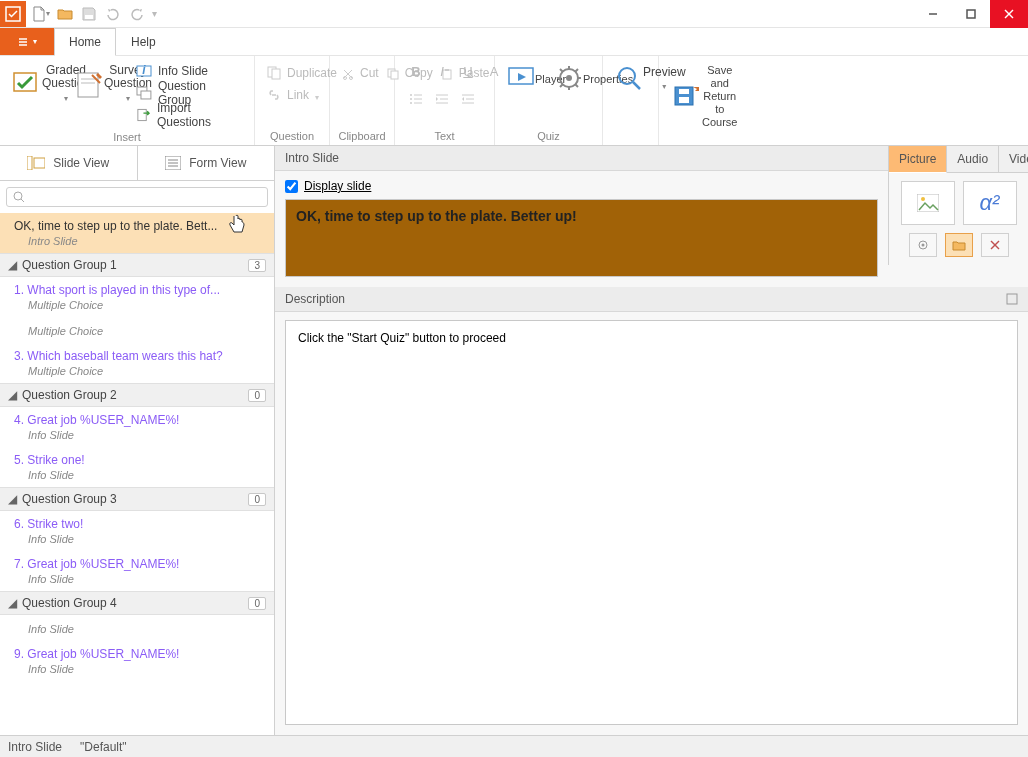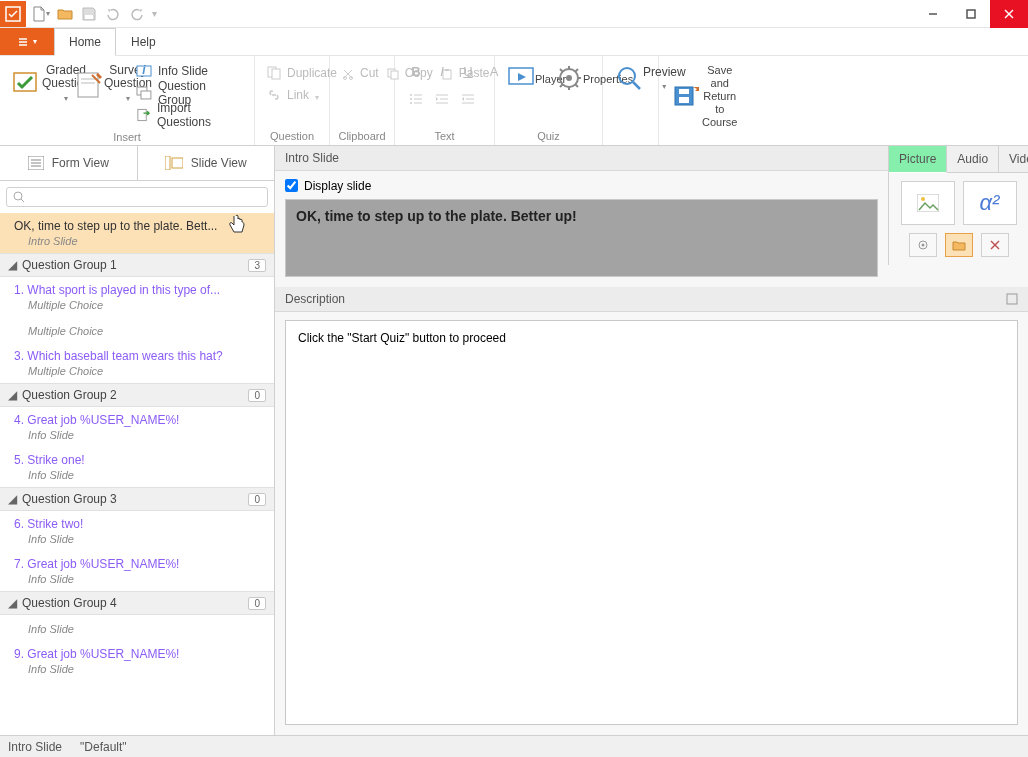--- a/index.html
+++ b/index.html
@@ -66,30 +66,30 @@
 .question-item .q-title { color: #8b5cf6; white-space: nowrap; overflow: hidden; text-overflow: ellipsis; }
 .question-item .q-sub { color: #888; font-style: italic; font-size: 11px; padding-left: 14px; margin-top: 2px; }
 
 
 .right-pane { flex: 1; display: flex; flex-direction: column; background: #f7f7f7; }
 .section-header { background: #ececec; border-bottom: 1px solid #d8d8d8; padding: 5px 10px; color: #555; display: flex; align-items: center; }
 .section-header .expand { margin-left: auto; color: #888; cursor: pointer; }
 
 .intro-row { display: flex; }
 .intro-left { flex: 1; padding: 8px 10px 10px; }
-.display-check { display: flex; align-items: flex-start; gap: 6px; margin-bottom: 6px; }
-.title-box { border: 1px solid #c8c8c8; background: #a3a3a3; padding: 8px 10px; min-height: 78px; }
+.display-check { display: flex; align-items: center; gap: 6px; margin-bottom: 6px; text-decoration: underline; }
+.title-box { border: 1px solid #c8c8c8; background: #a16207; padding: 8px 10px; min-height: 78px; }
 .title-box-text { font-weight: 700; font-size: 14px; color: #222; }
 
 .desc-box { margin: 8px 10px 10px; border: 1px solid #c8c8c8; background: #fff; padding: 10px 12px; flex: 1; min-height: 220px; }
 
 .side-tabs { width: 140px; display: flex; flex-direction: column; }
 .side-tabs-row { display: flex; border-bottom: 1px solid #d0d0d0; border-left: 1px solid #d0d0d0; }
 .side-tab { padding: 6px 10px; border-right: 1px solid #d0d0d0; cursor: pointer; color: #555; background: #f0f0f0; }
-.side-tab.active { background: #86efac; border-bottom: 1px solid #fff; margin-bottom: -1px; }
+.side-tab.active { background: #fdba74; border-bottom: 1px solid #fff; margin-bottom: -1px; }
 .side-body { border-left: 1px solid #d0d0d0; padding: 8px; display: flex; flex-direction: column; gap: 8px; align-items: center; }
 .thumb-row { display: flex; gap: 8px; }
 .thumb { width: 54px; height: 44px; border: 1px solid #d0d0d0; background: #fff; display: flex; align-items: center; justify-content: center; font-size: 20px; color: #aaa; }
 .thumb2 { color: #4b7bd6; font-style: italic; }
 .thumb-actions { display: flex; gap: 8px; }
 .thumb-btn { width: 28px; height: 24px; border: 1px solid #d0d0d0; background: #f8f8f8; display: flex; align-items: center; justify-content: center; cursor: pointer; }
 .thumb-btn.selected { background: #fce0b6; border-color: #e8a04a; }
 
 
 .statusbar { height: 22px; background: #f0f0f0; border-top: 1px solid #d0d0d0; display: flex; align-items: center; padding: 0 8px; gap: 18px; color: #555; font-size: 11px; }
@@ -387,35 +387,35 @@
       </div>
     </div>
     <div class="rgroup-label"></div>
   </div>
 </div>
 
 <div class="main">
 
   <div class="left-pane">
     <div class="view-tabs">
+      <div class="view-tab">
+        <svg width="18" height="14">
+            <rect x="0" y="0" width="5" height="14" fill="none" stroke="#d0a040"></rect>
+            <rect x="7" y="2" width="11" height="10" fill="none" stroke="#d0a040"></rect>
+          </svg>
+        <span>Slide View</span>
+      </div>
       <div class="view-tab active">
         <svg width="16" height="14">
             <rect x="0" y="0" width="16" height="14" fill="none" stroke="#888"></rect>
             <line x1="3" y1="4" x2="13" y2="4" stroke="#888"></line>
             <line x1="3" y1="7" x2="13" y2="7" stroke="#888"></line>
             <line x1="3" y1="10" x2="13" y2="10" stroke="#888"></line>
           </svg>
         <span>Form View</span>
-      </div>
-      <div class="view-tab">
-        <svg width="18" height="14">
-            <rect x="0" y="0" width="5" height="14" fill="none" stroke="#d0a040"></rect>
-            <rect x="7" y="2" width="11" height="10" fill="none" stroke="#d0a040"></rect>
-          </svg>
-        <span>Slide View</span>
       </div>
     </div>
     <div class="search-box">
       <svg width="12" height="12" viewBox="0 0 12 12">
           <circle cx="5" cy="5" r="4" fill="none" stroke="#aaa"></circle>
           <line x1="8" y1="8" x2="11" y2="11" stroke="#aaa"></line>
         </svg>
     </div>
     <div class="slide-list" id="slide-list">
       <div class="item selected" style="position:relative">

